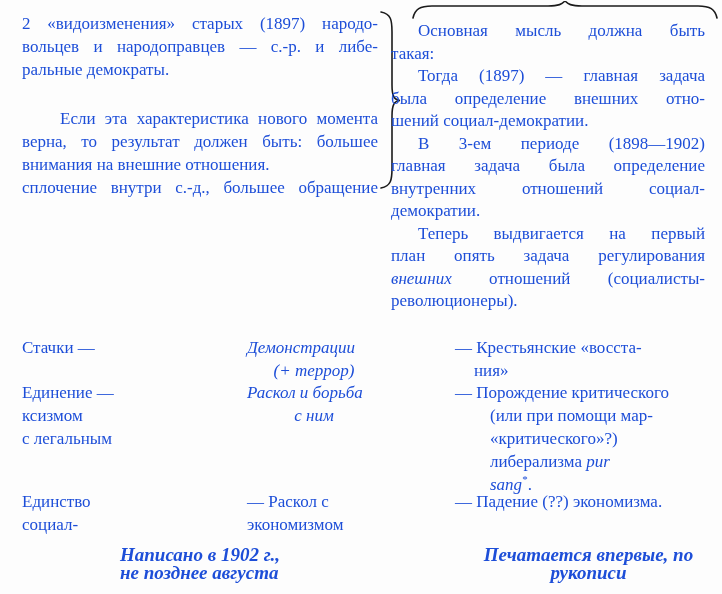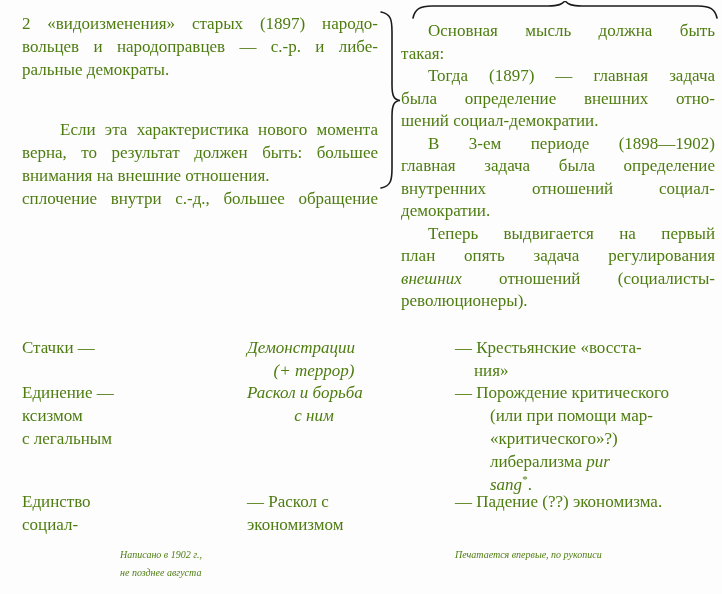--- a/index.html
+++ b/index.html
@@ -14,25 +14,25 @@
     color:#1b1b1b;
     overflow:hidden;
   }
 
   
   .left-block{
     position:absolute;left:22px;top:12px;width:356px;
     font-size:17px;line-height:23px;
   }
   .left-block .para{margin:0;}
-  .left-block .para + .para{margin-top:37px;}
+  .left-block .para + .para{margin-top:26px;}
 
   
   .right-block{
-    position:absolute;left:401px;top:20px;width:314px;
+    position:absolute;left:391px;top:20px;width:314px;
     font-size:17px;line-height:22.5px;
   }
 
   
   .justify .line{text-align:justify;text-align-last:justify;}
   .justify .line.last{text-align-last:left;}
   .indent-lg .line:first-child{text-indent:38px;}
   .indent-md .line:first-child{text-indent:27px;}
 
   
@@ -51,30 +51,31 @@
   .cell.colmid{width:134px;font-style:italic;}
   .cell.colmid .line:not(:first-child){text-align:center;}
   .cell.hang-sm .line:not(:first-child){padding-left:19px;}
   .cell.hang-lg .line:not(:first-child){padding-left:35px;}
   .cell sup{font-size:11px;line-height:0;}
   .cell i{font-style:italic;}
 
   
   .footer-left,.footer-right{
     position:absolute;
-    font-size:10px;line-height:18px;
+    font-size:19px;line-height:18px;
     font-style:italic;
+    font-weight:bold;
   }
   .footer-left{left:120px;top:546px;}
   .footer-right{left:455px;top:546px;text-align:center;}
 </style>
 </head>
 <body>
 
-<div class="page" style="background: rgb(253, 253, 253); color: #4d7c0f;">
+<div class="page" style="background: rgb(253, 253, 253); color: #1d4ed8;">
 
   <div class="left-block">
     <div class="para justify">
         <div class="line">2 «видоизменения» старых (1897) народо-</div>
         <div class="line">вольцев и народоправцев — с.-р. и либе-</div>
         <div class="line last">ральные демократы.</div>
       </div>
     <div class="para justify indent-lg">
         <div class="line">Если эта характеристика нового момента</div>
         <div class="line">верна, то результат должен быть: большее</div>

